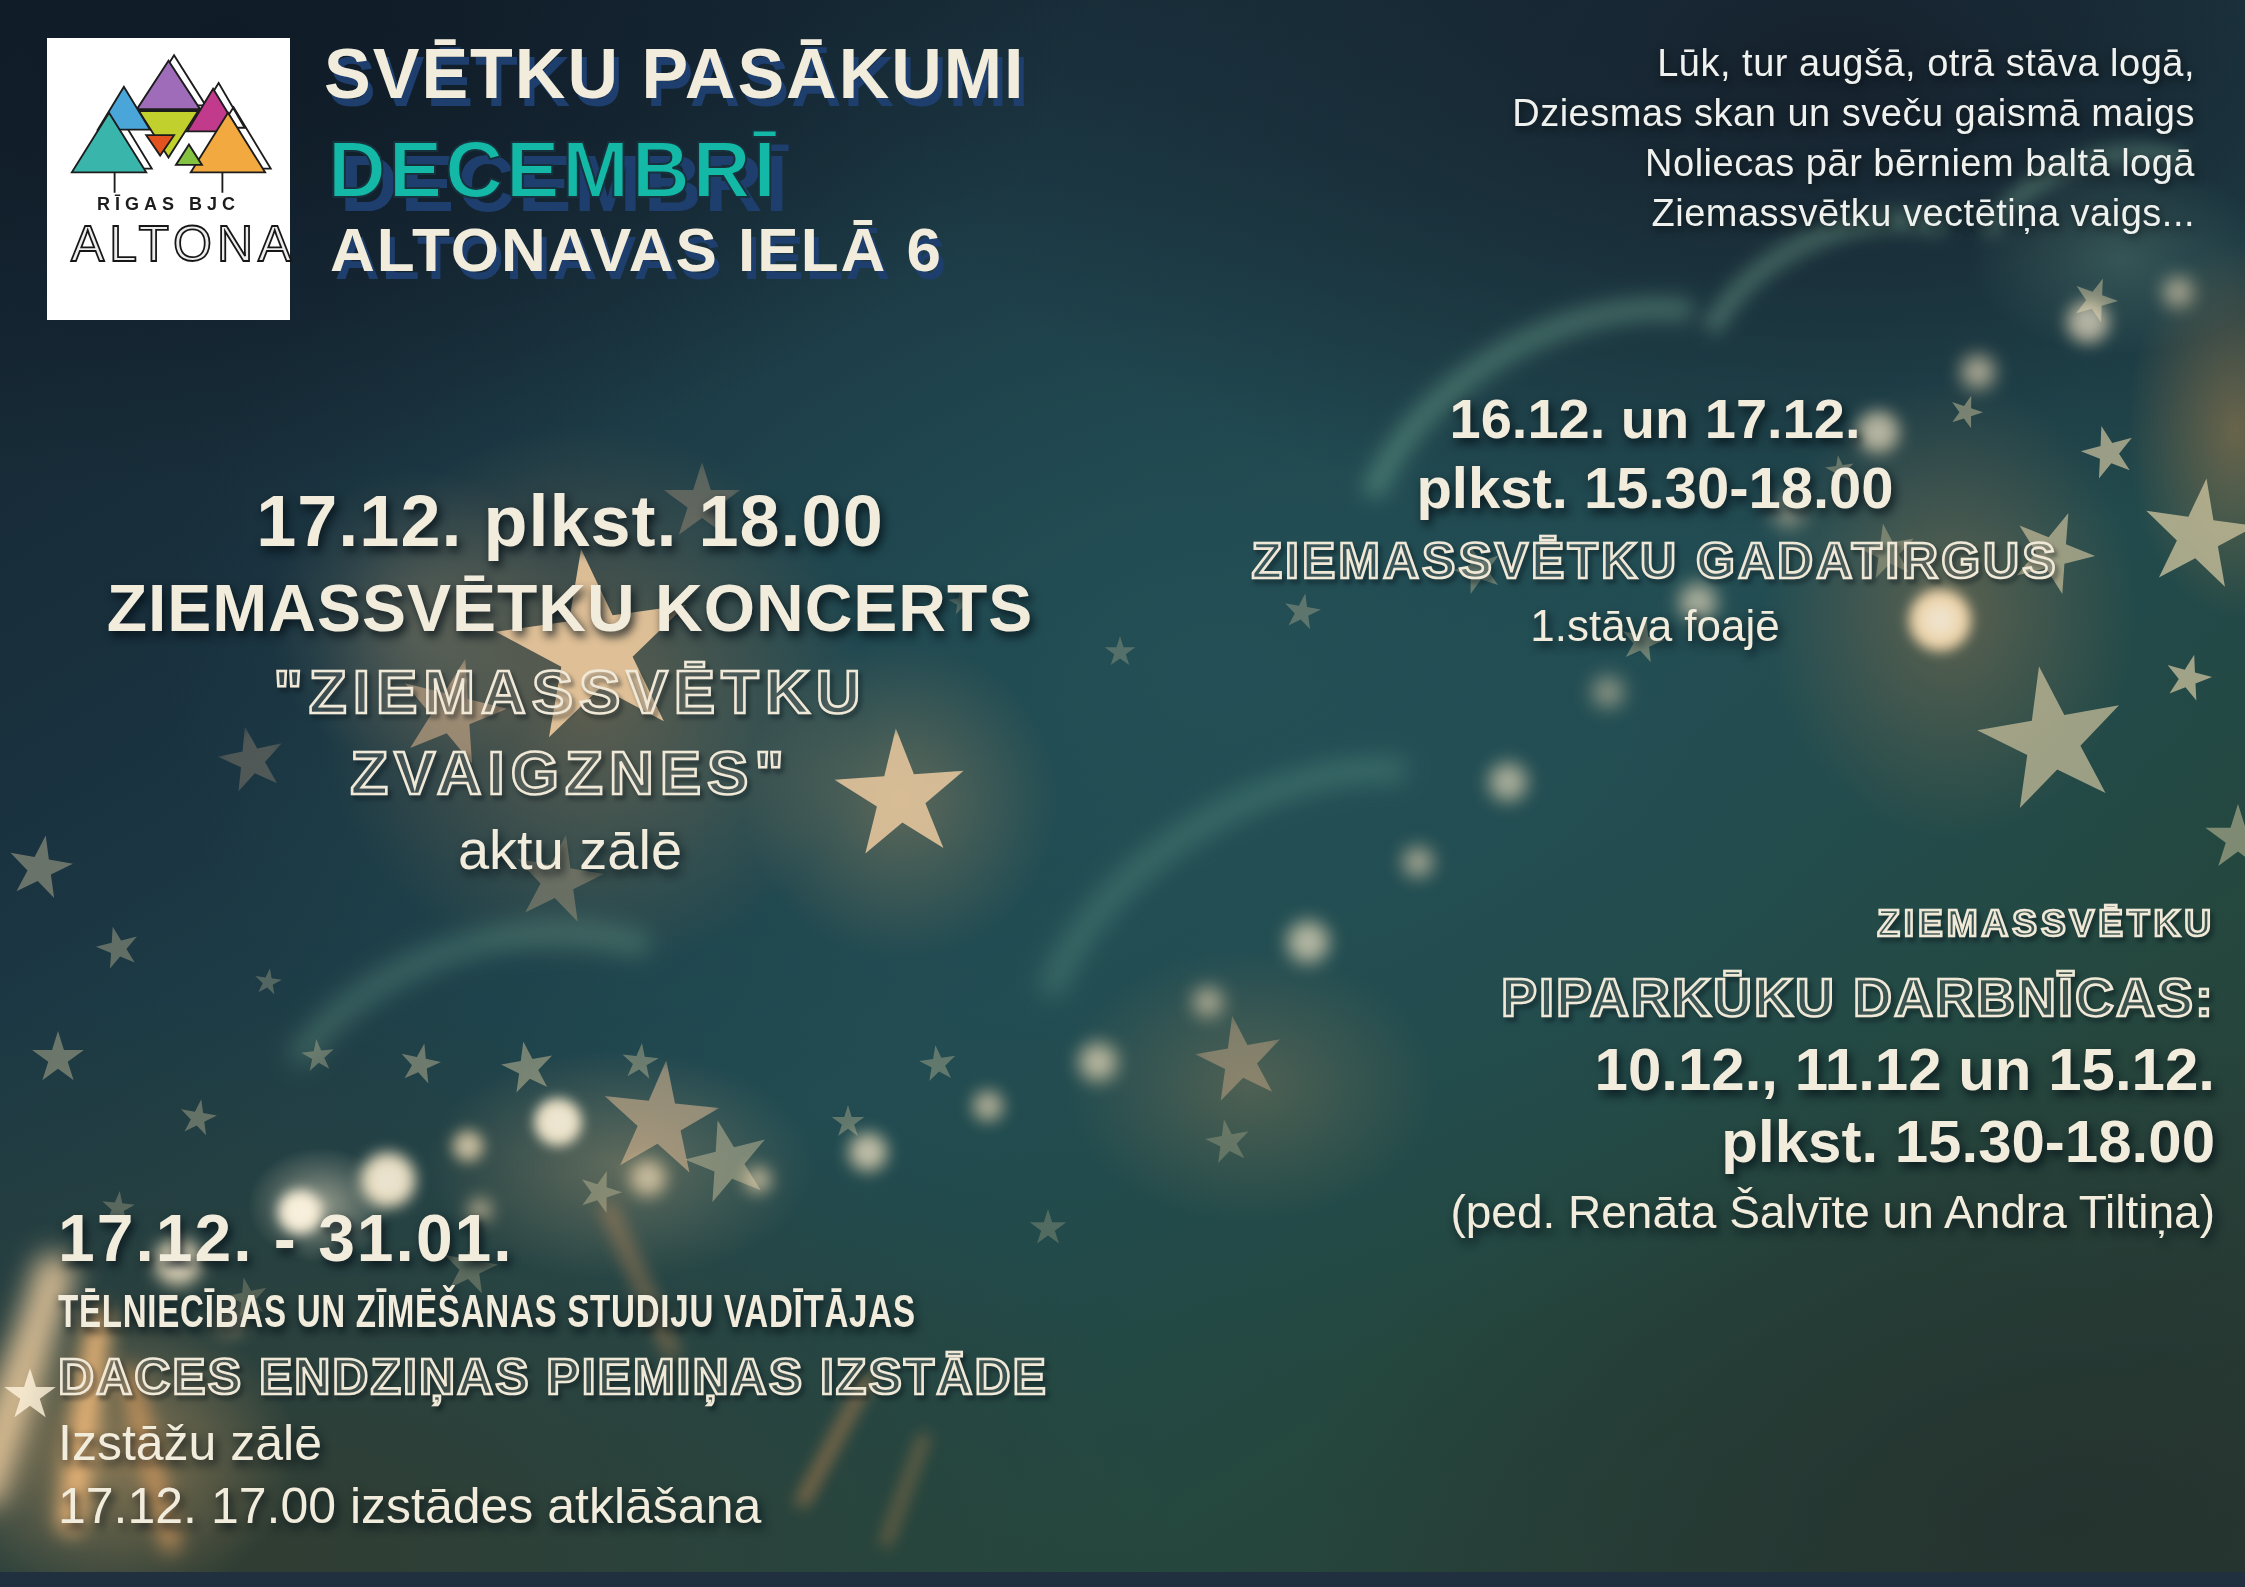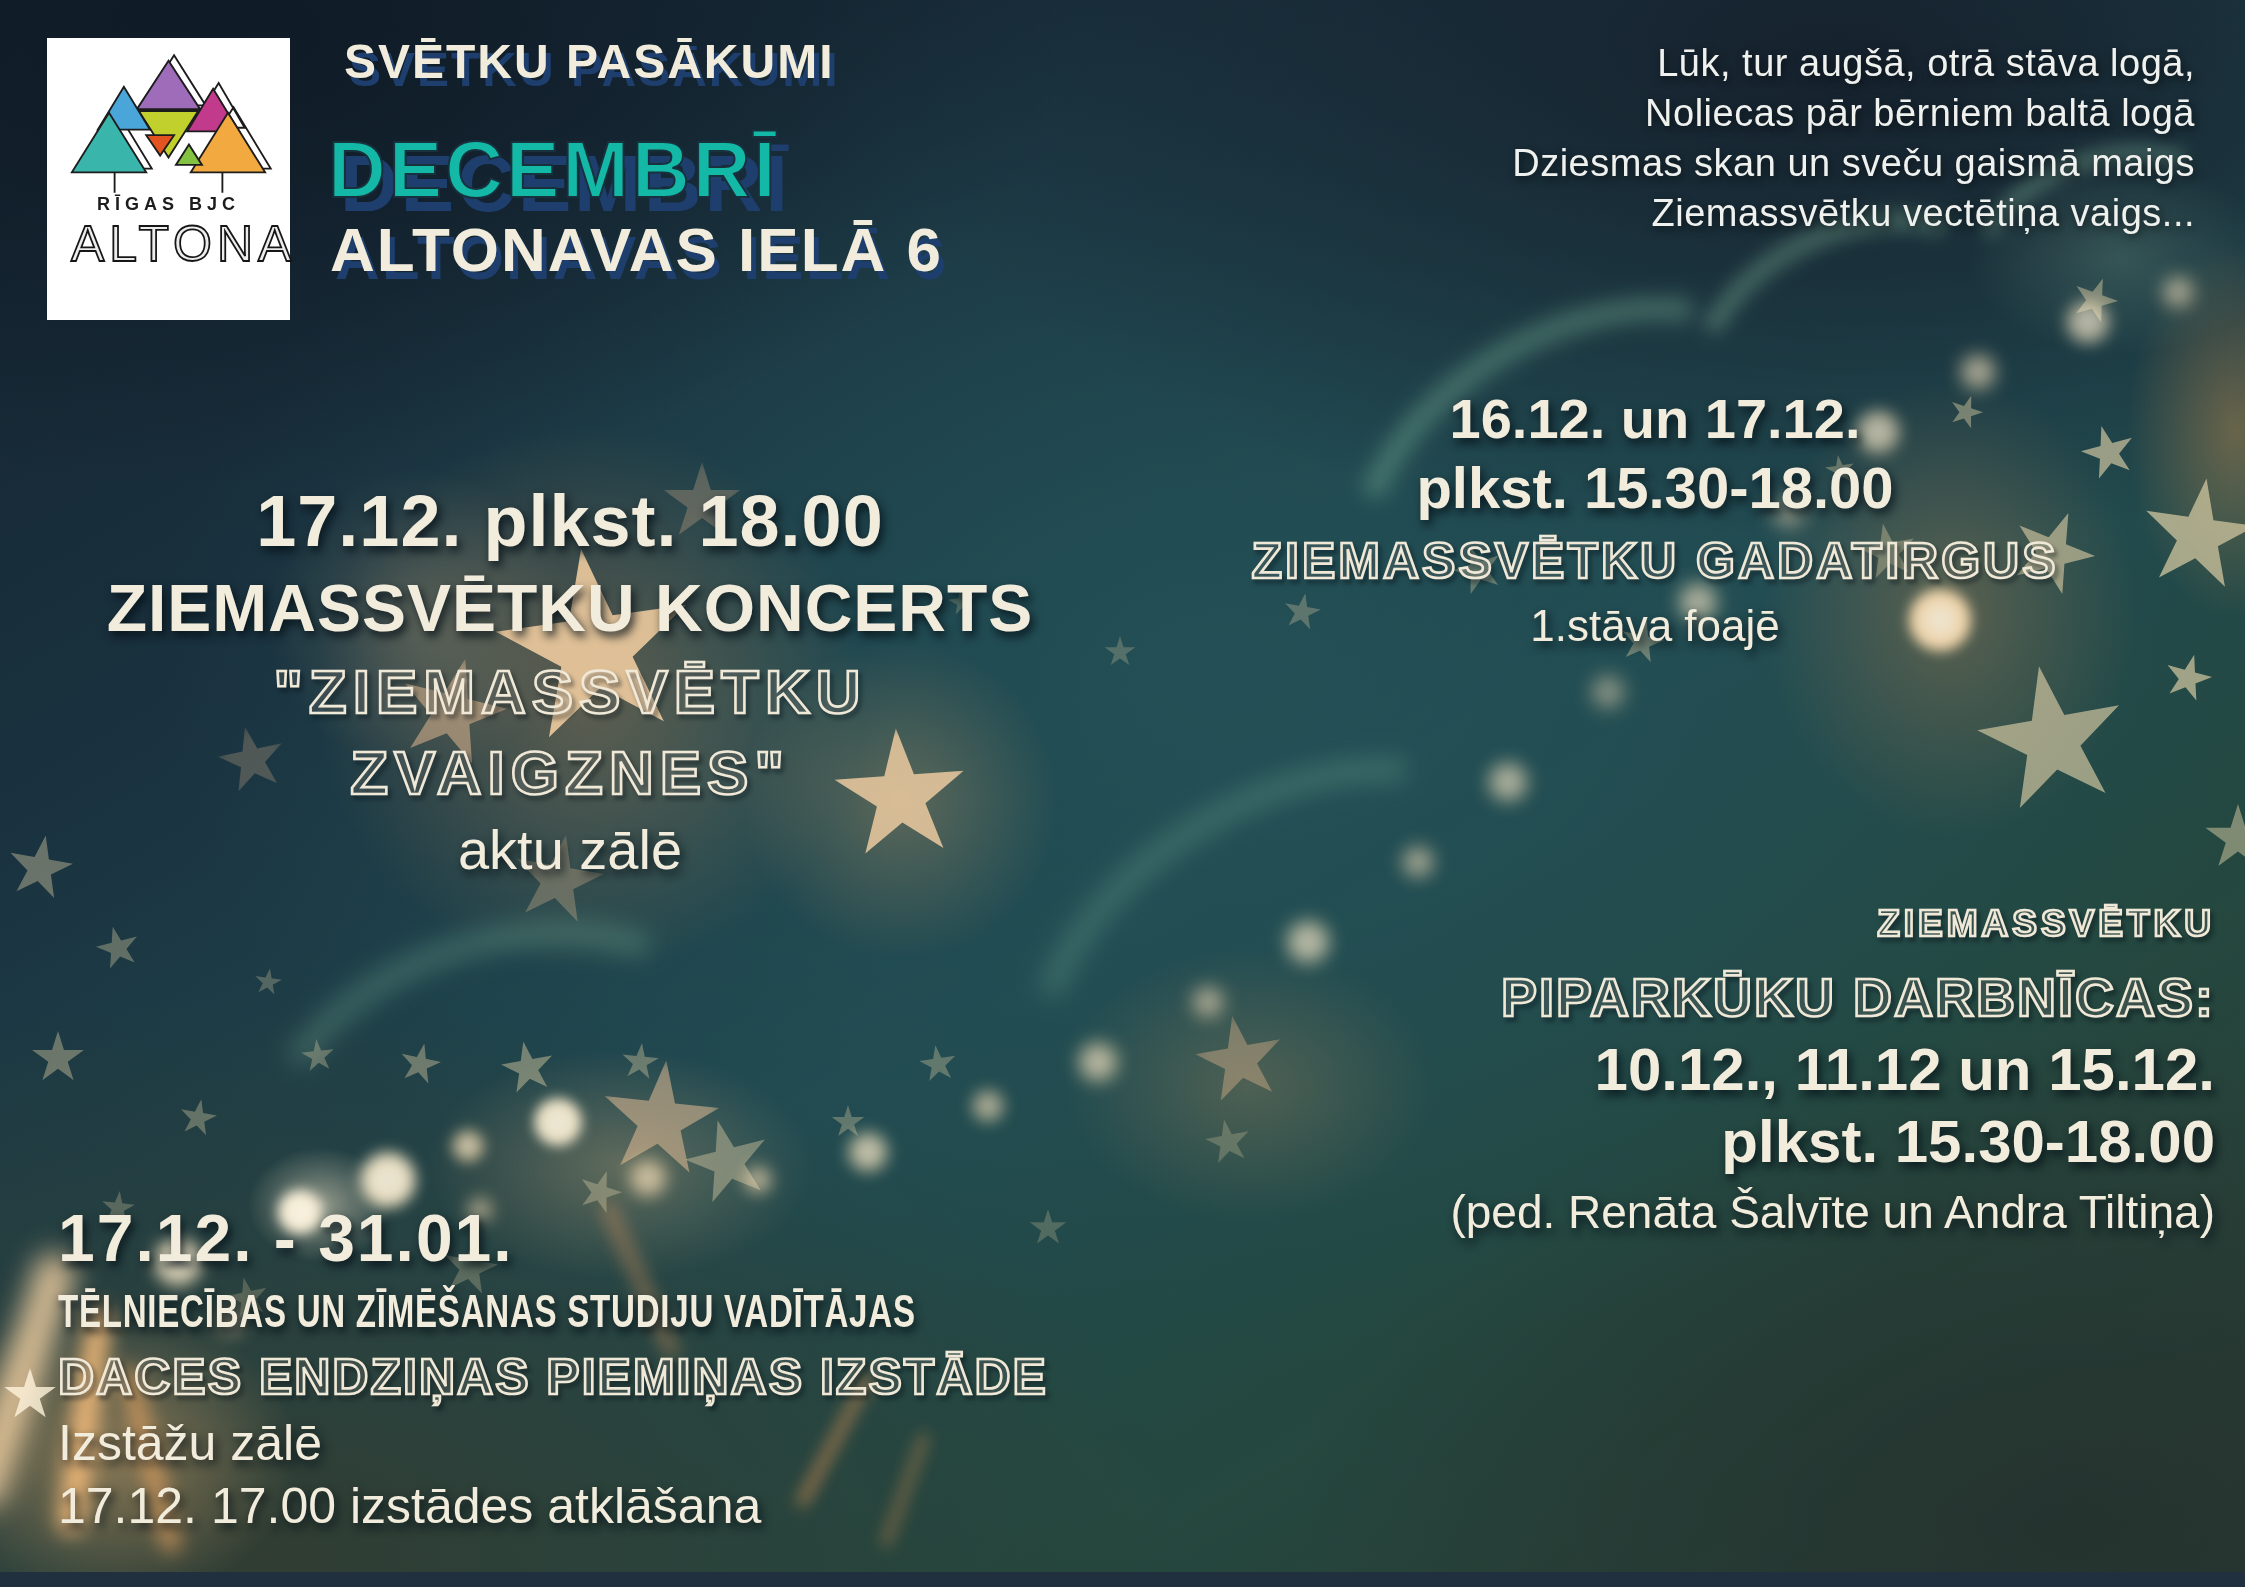--- a/index.html
+++ b/index.html
@@ -28,21 +28,21 @@
              -webkit-text-stroke:1.8px #161616;margin-top:0px;font-weight:400;margin-left:24px;}
   
   .cream{color:#f2ecdc;}
   .hdr-shadow{text-shadow:5px 8px 0 #1e3f6e;}
   .soft-shadow{text-shadow:3px 5px 10px rgba(5,15,22,.85);}
   .outline{color:rgba(242,236,220,.14);-webkit-text-stroke:2.6px #f0e9d8;
            filter:drop-shadow(3px 4px 2px rgba(5,15,22,.55));font-weight:700;}
   .inline-title{color:#14b8a6;-webkit-text-stroke:2px #17313d;
                 text-shadow:12px 14px 0 #1e3f6e;font-weight:800;}
   
-  .h-line1{position:absolute;left:344px;top:34px;font-size:48px;font-weight:800;letter-spacing:2px;}
+  .h-line1{position:absolute;left:324px;top:34px;font-size:70px;font-weight:800;letter-spacing:2px;}
   .h-line2{position:absolute;left:328px;top:124px;font-size:80px;letter-spacing:3px;}
   .h-line3{position:absolute;left:330px;top:214px;font-size:62px;font-weight:800;letter-spacing:2px;}
   .poem{position:absolute;right:50px;top:38px;text-align:right;font-size:38px;line-height:50px;
         color:#eff1ee;letter-spacing:.5px;text-shadow:2px 3px 8px rgba(0,0,0,.6);}
   
   .concert{position:absolute;left:90px;top:478px;width:960px;text-align:center;}
   .c-dt{font-size:72px;font-weight:700;letter-spacing:1px;line-height:86px;}
   .c-title{font-size:66px;font-weight:800;letter-spacing:1px;line-height:88px;}
   .c-n1{font-size:62px;letter-spacing:6px;line-height:80px;}
   .c-n2{font-size:62px;letter-spacing:6px;line-height:82px;}
@@ -183,22 +183,22 @@
     <div class="logo-small">RĪGAS BJC</div>
     <div class="logo-word">ALTONA</div>
   </div>
 
   <div class="h-line1 cream hdr-shadow">SVĒTKU PASĀKUMI</div>
   <div class="h-line2 inline-title">DECEMBRĪ</div>
   <div class="h-line3 cream hdr-shadow">ALTONAVAS IELĀ 6</div>
 
   <div class="poem">
     <div>Lūk, tur augšā, otrā stāva logā,</div>
+    <div>Dziesmas skan un sveču gaismā maigs</div>
     <div>Noliecas pār bērniem baltā logā</div>
-    <div>Dziesmas skan un sveču gaismā maigs</div>
     <div>Ziemassvētku vectētiņa vaigs...</div>
   </div>
 
   <section class="concert">
     <div class="c-dt cream soft-shadow">17.12. plkst. 18.00</div>
     <div class="c-title cream soft-shadow">ZIEMASSVĒTKU KONCERTS</div>
     <div class="c-n1 outline">"ZIEMASSVĒTKU</div>
     <div class="c-n2 outline">ZVAIGZNES"</div>
     <div class="c-venue cream soft-shadow">aktu zālē</div>
   </section>

